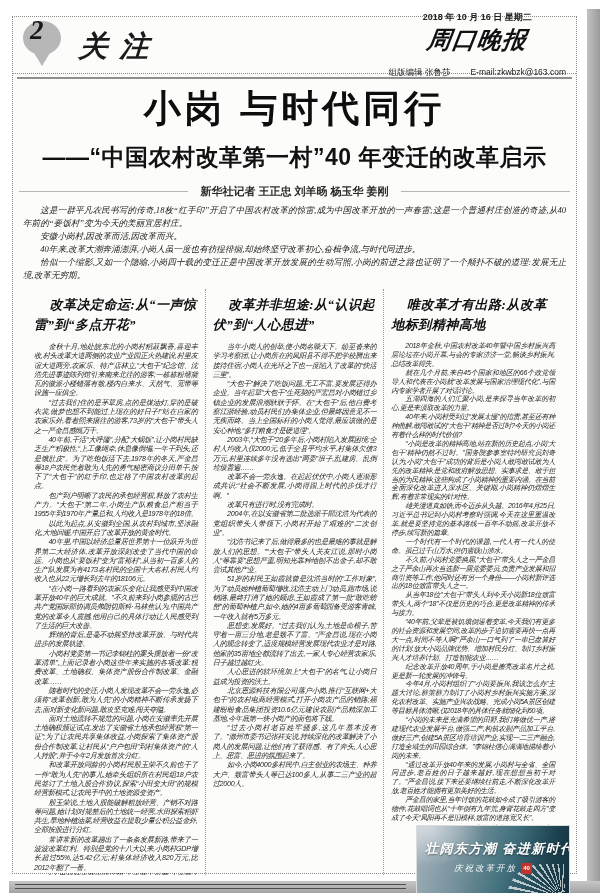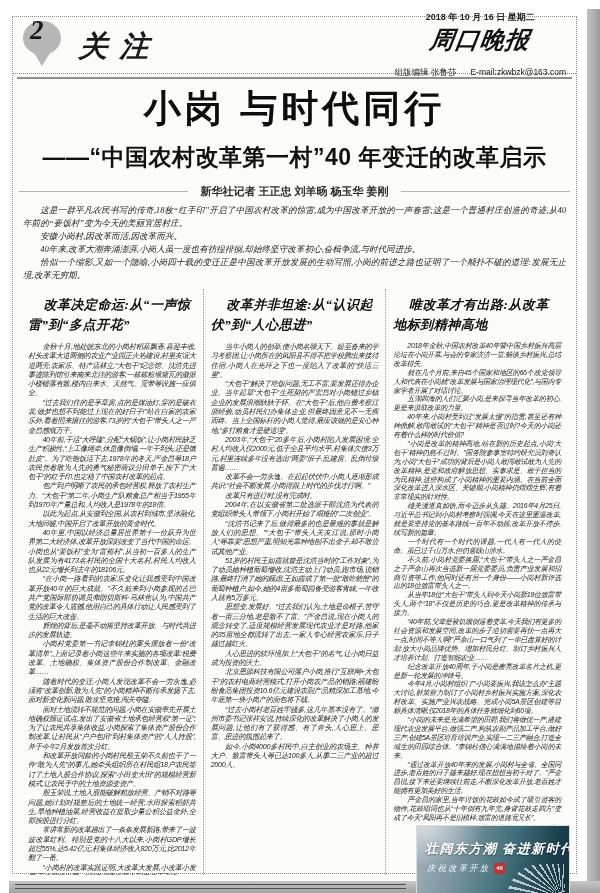--- a/index.html
+++ b/index.html
@@ -26,38 +26,38 @@
   .blob-tail{position:absolute;left:8px;top:28px;width:0;height:0;
              border:11px solid transparent;border-top:18px solid #b7b7b7;}
   .page-num{position:absolute;left:7px;top:-3px;font:italic 700 27px/1 "Liberation Serif", serif;color:#181818;}
   .section-title{font:700 italic 29px/1 "Liberation Serif", serif;letter-spacing:12px;
                  transform:skewX(-4deg);padding-top:2px;}
   .header-right{text-align:right;line-height:1;}
   .hr-line1{display:flex;align-items:center;justify-content:flex-end;gap:6px;flex-direction:column;}
   .pub-date{font-size:9px;font-weight:700;color:#222;}
   .masthead{font:700 italic 24px/1 "Liberation Serif", serif;transform:skewX(-8deg);
             letter-spacing:1px;color:#111;}
-  .hr-line2{margin-top:16px;display:flex;justify-content:flex-end;gap:14px;
+  .hr-line2{margin-top:16px;display:flex;justify-content:flex-end;gap:20px;
             font-size:8.5px;color:#222;}
   .header-solid{border-bottom:2px solid #8f8f8f;margin:3px 4px 0;}
 
   
   .title-block{text-align:center;padding-top:10px;}
   .article-title{font-size:37px;font-weight:900;letter-spacing:4px;color:#0d0d0d;line-height:1.1;}
   .article-subtitle{font-size:23px;font-weight:700;margin-top:12px;letter-spacing:0.5px;color:#111;}
   .byline-row{display:flex;align-items:center;gap:12px;margin:11px 6px 2px;}
   .byline-row .rule{flex:1;border-top:1px solid #b5b5b5;}
   .byline{font-size:11px;font-weight:700;color:#2a2a2a;white-space:nowrap;}
 
   
   .intro{padding:3px 10px 5px;font:italic 8.6px/13px "Liberation Serif", serif;color:#222;}
   .intro p{margin:0;text-indent:2em;text-align:justify;}
 
   
-  .columns{display:flex;height:586px;overflow:hidden;margin:2px 8px 0;}
+  .columns{display:flex;height:586px;overflow:hidden;margin:2px 14px 0;}
   .col{flex:1 1 0;padding:4px 7px;overflow:hidden;box-sizing:border-box;}
   .col + .col{border-left:1px dotted #9a9a9a;}
   .col-heading{font:700 italic 13px/1.55 "Liberation Serif", serif;text-indent:1.2em;
                margin:2px 0 7px;color:#0f0f0f;letter-spacing:0.5px;}
   .col .body-p{font-size:7.2px;line-height:9.3px;letter-spacing:-0.3px;text-align:justify;
                text-indent:2em;margin:0;color:#1d1d1d;font-style:italic;}
   .col:nth-of-type(3) .body-p{font-size:7px;line-height:8.9px;}
   .dateline{font-size:7.4px;line-height:10px;font-weight:700;text-align:right;margin:1px 0 0;color:#111;}
 
   
@@ -71,21 +71,21 @@
                   background:radial-gradient(ellipse at 30% 30%,rgba(255,255,255,0.55),rgba(255,255,255,0) 65%);}
   .banner-fan{position:absolute;right:4px;bottom:2px;width:58px;height:34px;opacity:0.85;
               background:repeating-conic-gradient(from 235deg at 95% 100%,
                  rgba(255,255,255,0.8) 0deg 3deg, rgba(255,255,255,0) 3deg 9deg);
               border-radius:70px 0 0 0;}
   .banner-slogan{position:relative;z-index:2;margin:16px 8px 0;text-align:center;color:#fff;
                  font:700 italic 13px/1.1 "Liberation Serif", serif;letter-spacing:1.5px;
                  text-shadow:0 1px 2px rgba(0,0,0,0.45);white-space:nowrap;}
   .banner-sub{position:relative;z-index:2;margin:7px 10px 0;text-align:center;color:#f2f6f7;
               font:italic 8.5px/1 "Liberation Serif", serif;letter-spacing:2px;
-              display:flex;align-items:center;justify-content:flex-start;gap:4px;}
+              display:flex;align-items:center;justify-content:center;gap:4px;}
   .seal{display:inline-block;width:11px;height:11px;background:#c4332b;color:#fff;
         font:700 6px/11px "Liberation Sans", sans-serif;text-align:center;letter-spacing:0;
         font-style:normal;}
 </style>
 </head>
 <body>
 
 <div class="page">
   <div class="scan-right"></div>
   <div class="scan-bottom"></div>

